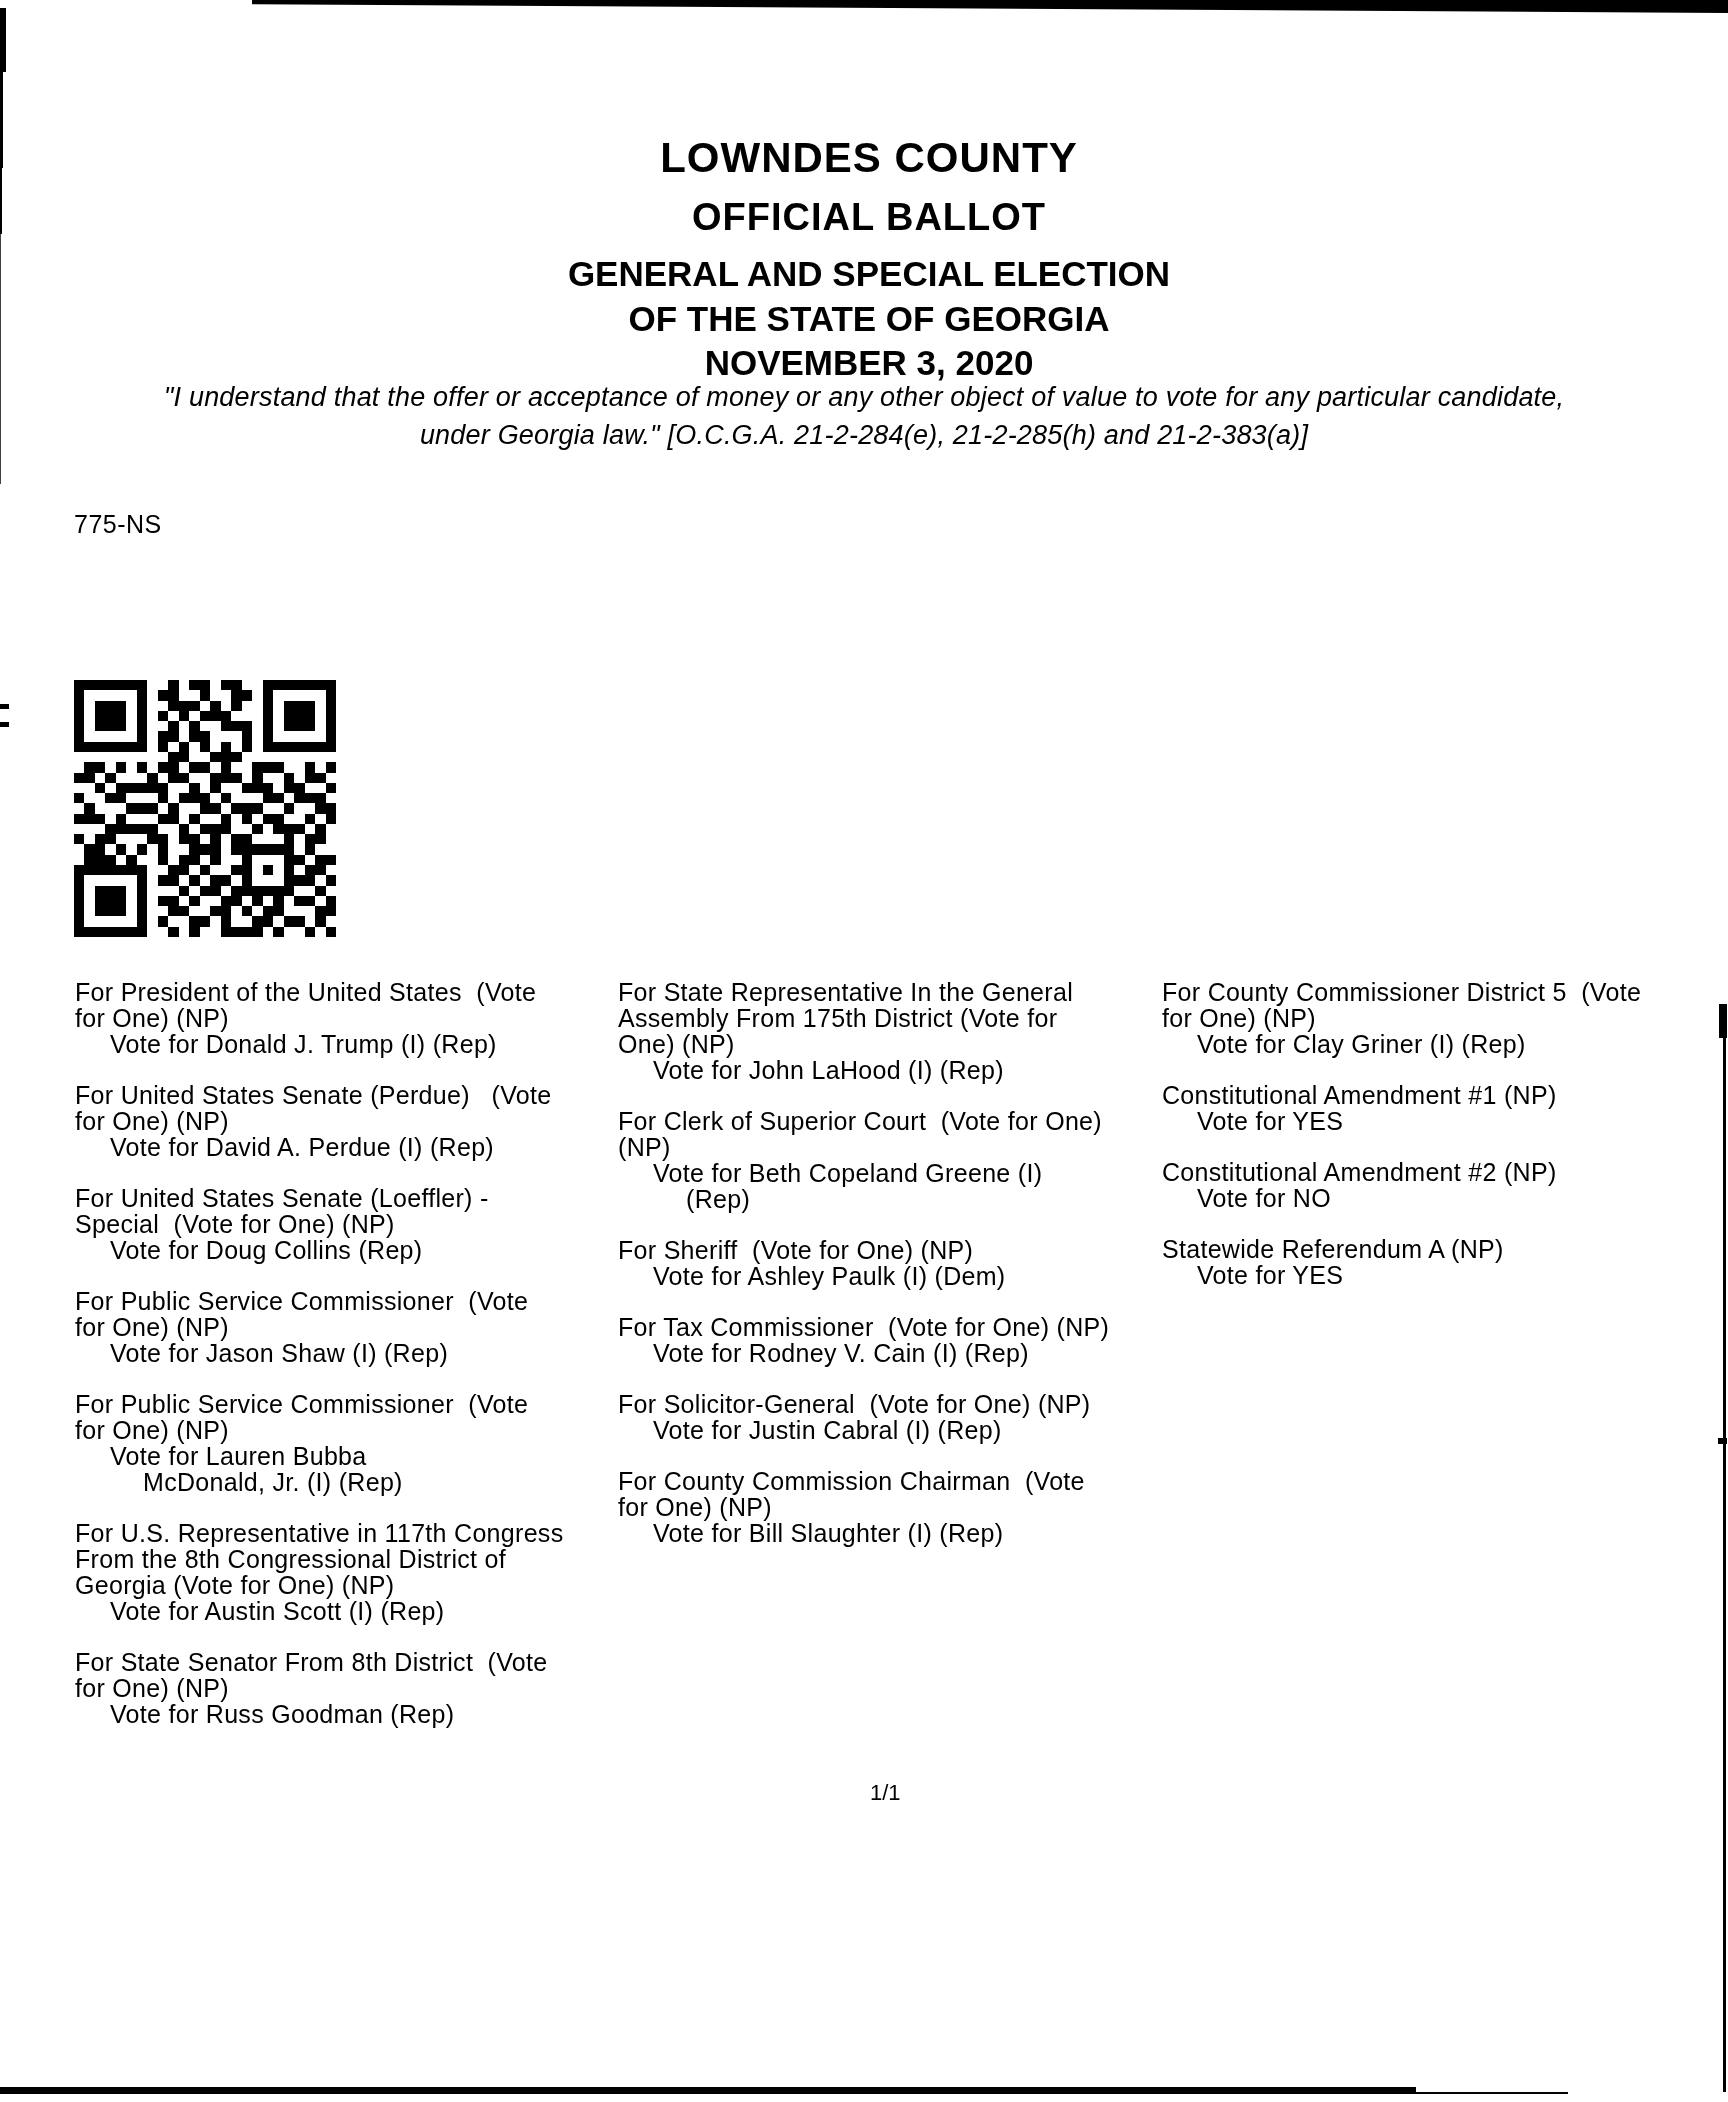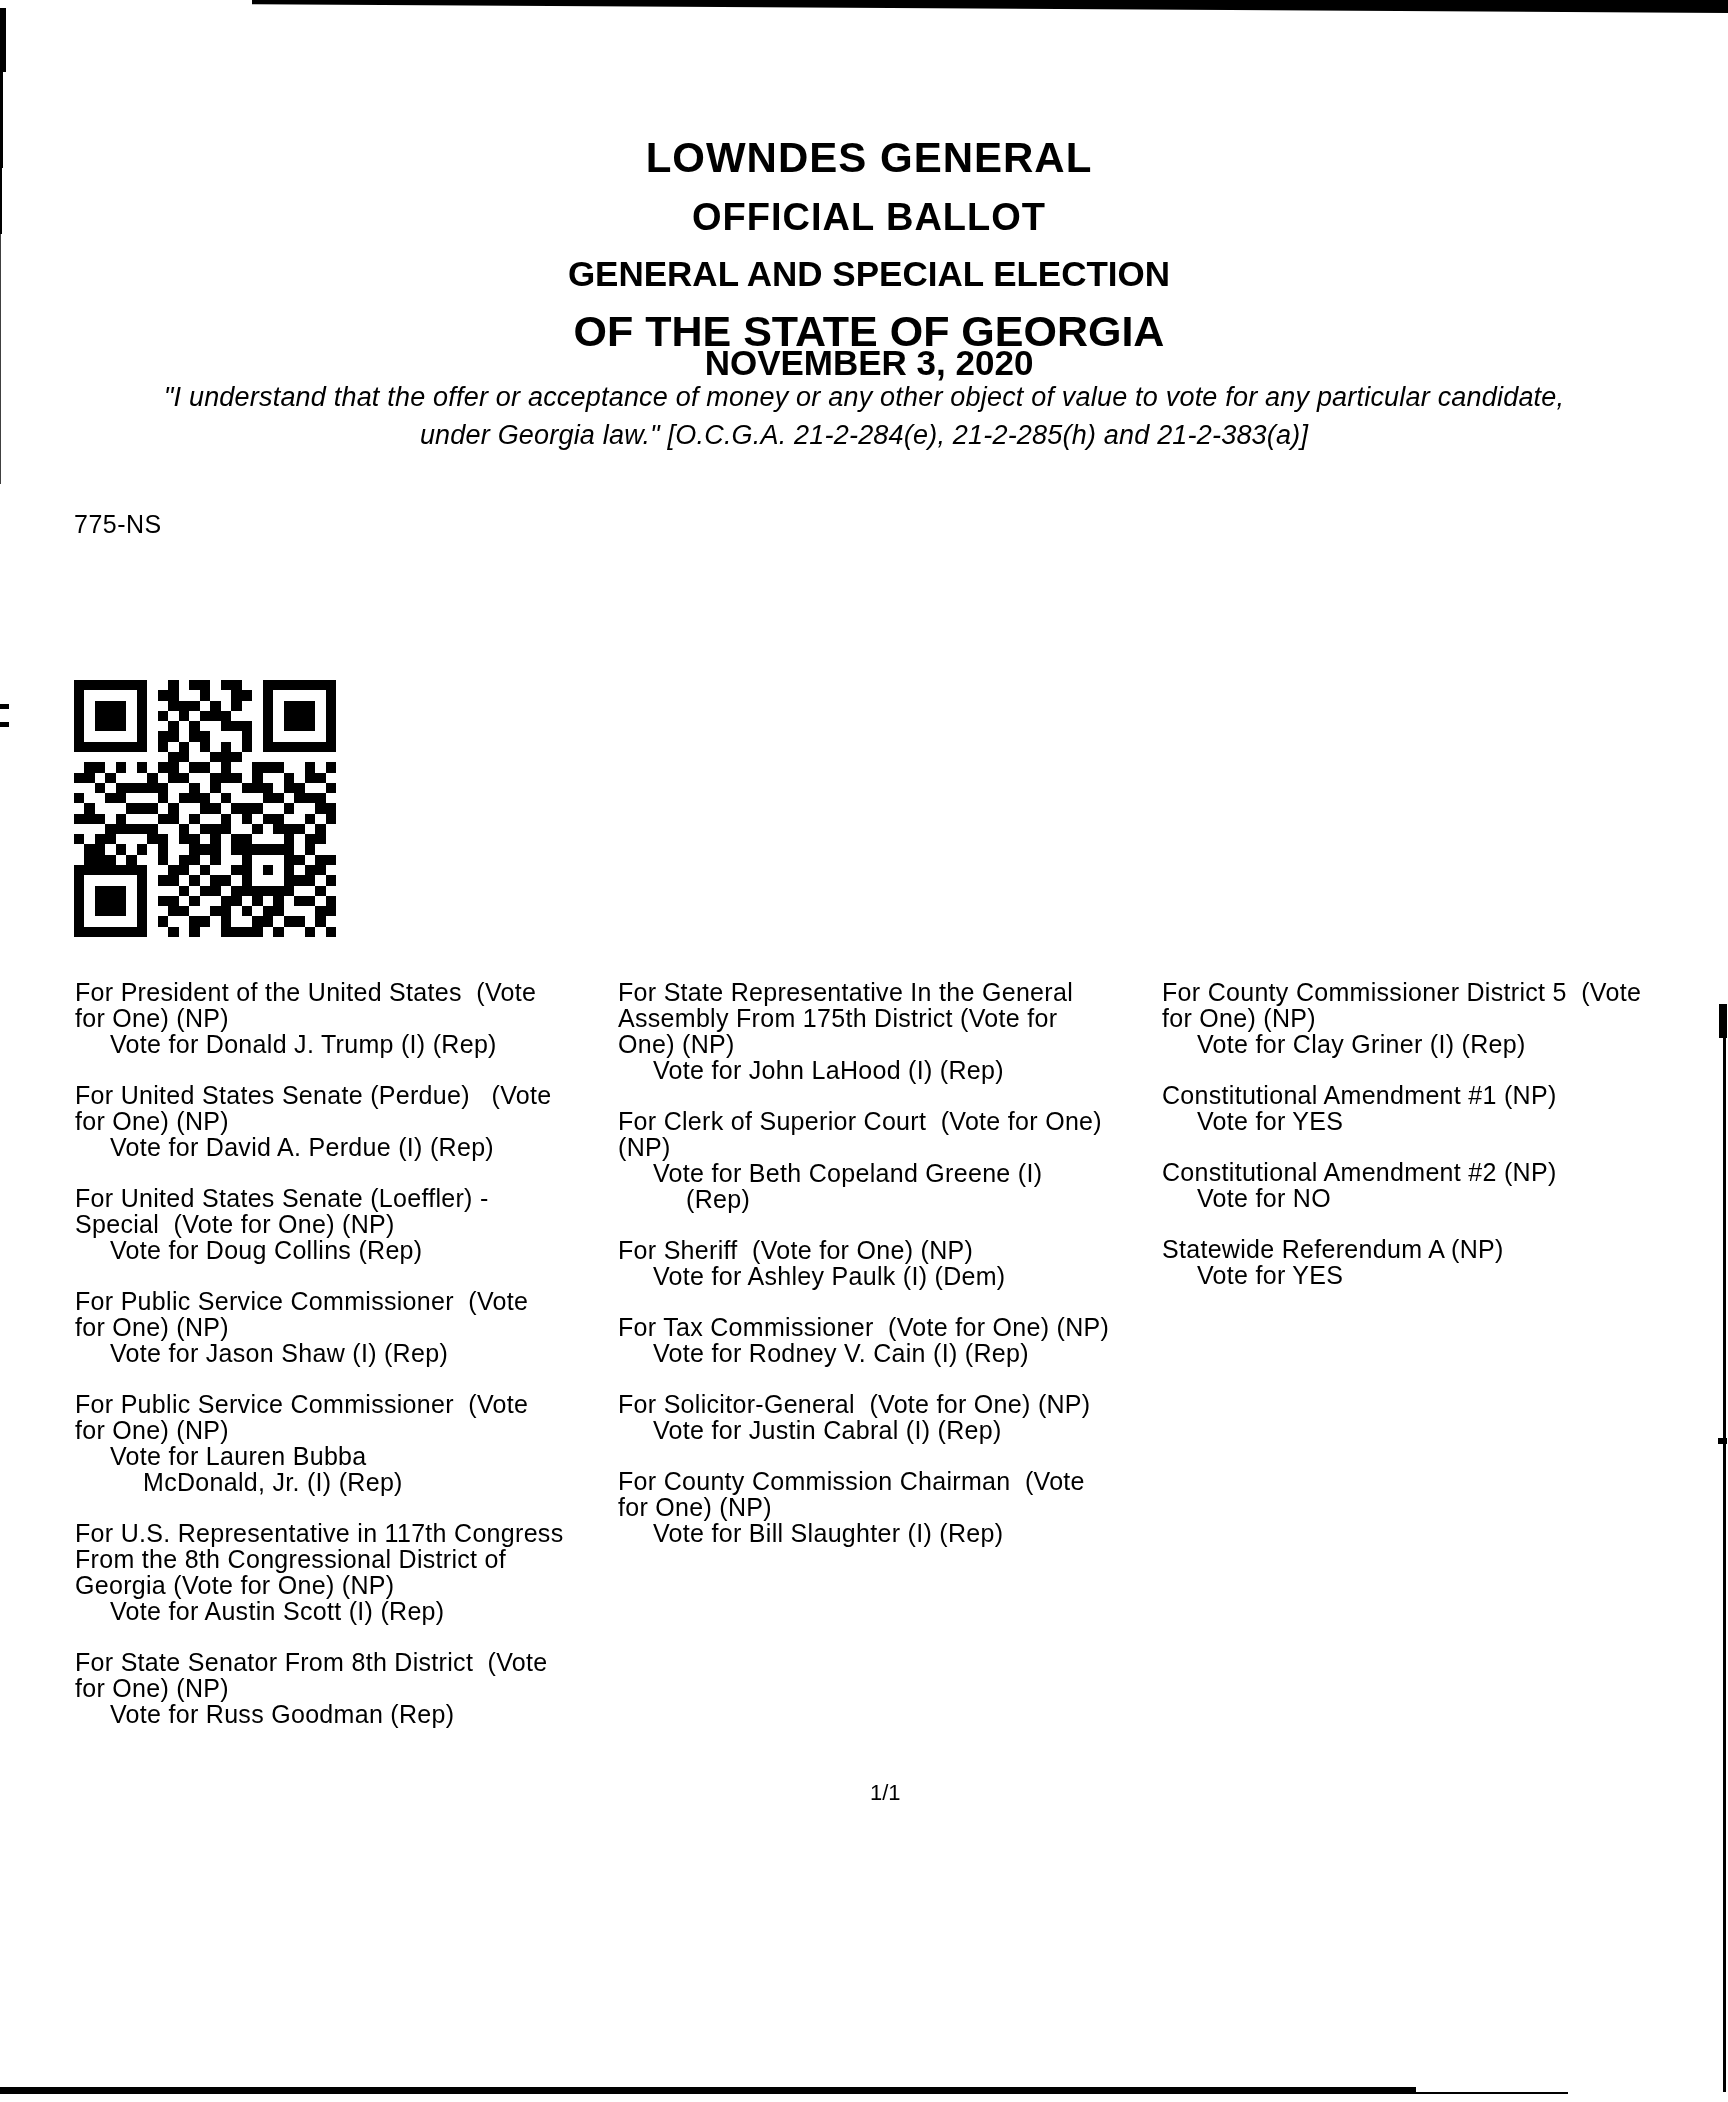--- a/index.html
+++ b/index.html
@@ -24,21 +24,21 @@
   .right-line{left:1723px;top:1004px;width:3px;height:1088px;}
   .right-blob{left:1719px;top:1004px;width:8px;height:34px;}
   .right-tick{left:1718px;top:1438px;width:9px;height:6px;}
   .bottom-line{left:0;top:2087px;width:1416px;height:7px;}
   .bottom-ext{left:1416px;top:2092px;width:152px;height:2px;}
   
   .hdr{position:absolute;left:10px;right:0;text-align:center;font-weight:bold;}
   .hdr-county{top:134px;font-size:42px;letter-spacing:1px;}
   .hdr-ballot{top:196px;font-size:38px;letter-spacing:1px;}
   .hdr-el1{top:254px;font-size:35px;letter-spacing:0;}
-  .hdr-el2{top:299px;font-size:43px;margin-top:8px;}
+  .hdr-el2{top:299px;font-size:35px;}
   .hdr-el3{top:343px;font-size:35px;}
   
   .disclaimer{
     position:absolute;left:0;right:0;top:378px;
     text-align:center;font-style:italic;
     font-size:27px;line-height:38px;letter-spacing:.2px;
   }
   
   .form-number{position:absolute;left:74px;top:510px;font-size:25px;letter-spacing:.5px;}
   .page-number{position:absolute;left:860px;top:1780px;font-size:22px;margin-left:10px;}
@@ -66,21 +66,21 @@
   <div class="artifact left-bar-low"></div>
   <div class="artifact left-hairline"></div>
   <div class="artifact left-tick-1"></div>
   <div class="artifact left-tick-2"></div>
   <div class="artifact right-line"></div>
   <div class="artifact right-blob"></div>
   <div class="artifact right-tick"></div>
   <div class="artifact bottom-line"></div>
   <div class="artifact bottom-ext"></div>
 
-  <div class="hdr hdr-county">LOWNDES GENERAL</div>
+  <div class="hdr hdr-county">LOWNDES COUNTY</div>
   <div class="hdr hdr-ballot">OFFICIAL BALLOT</div>
   <div class="hdr hdr-el1">GENERAL AND SPECIAL ELECTION</div>
   <div class="hdr hdr-el2">OF THE STATE OF GEORGIA</div>
   <div class="hdr hdr-el3">NOVEMBER 3, 2020</div>
 
   <div class="disclaimer">
     <div class="line">"I understand that the offer or acceptance of money or any other object of value to vote for any particular candidate,</div>
     <div class="line">under Georgia law." [O.C.G.A. 21-2-284(e), 21-2-285(h) and 21-2-383(a)]</div>
   </div>
 

